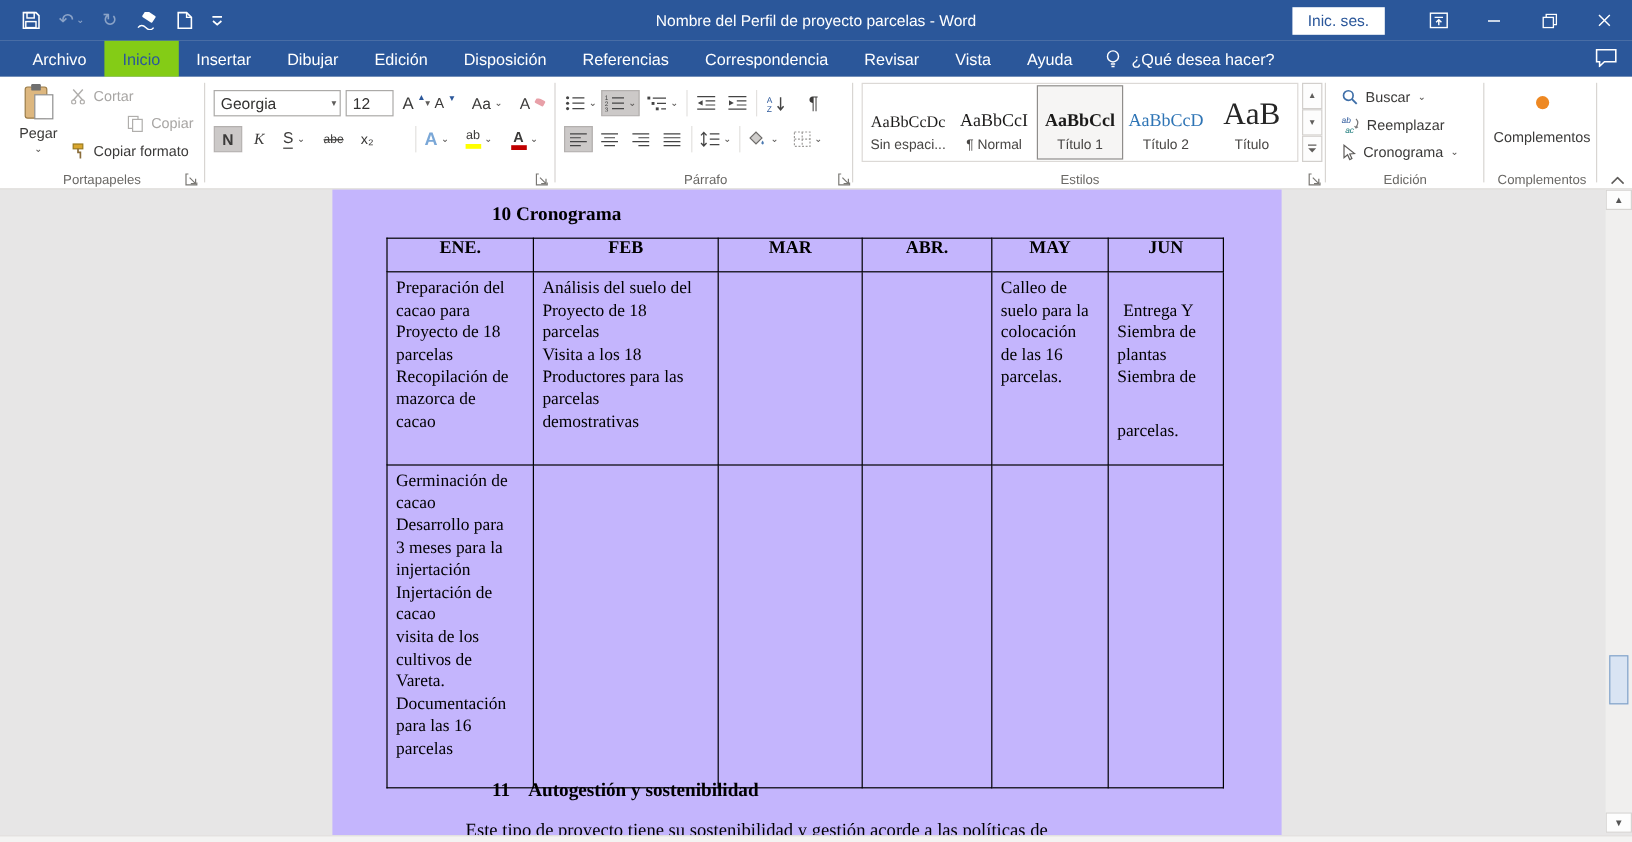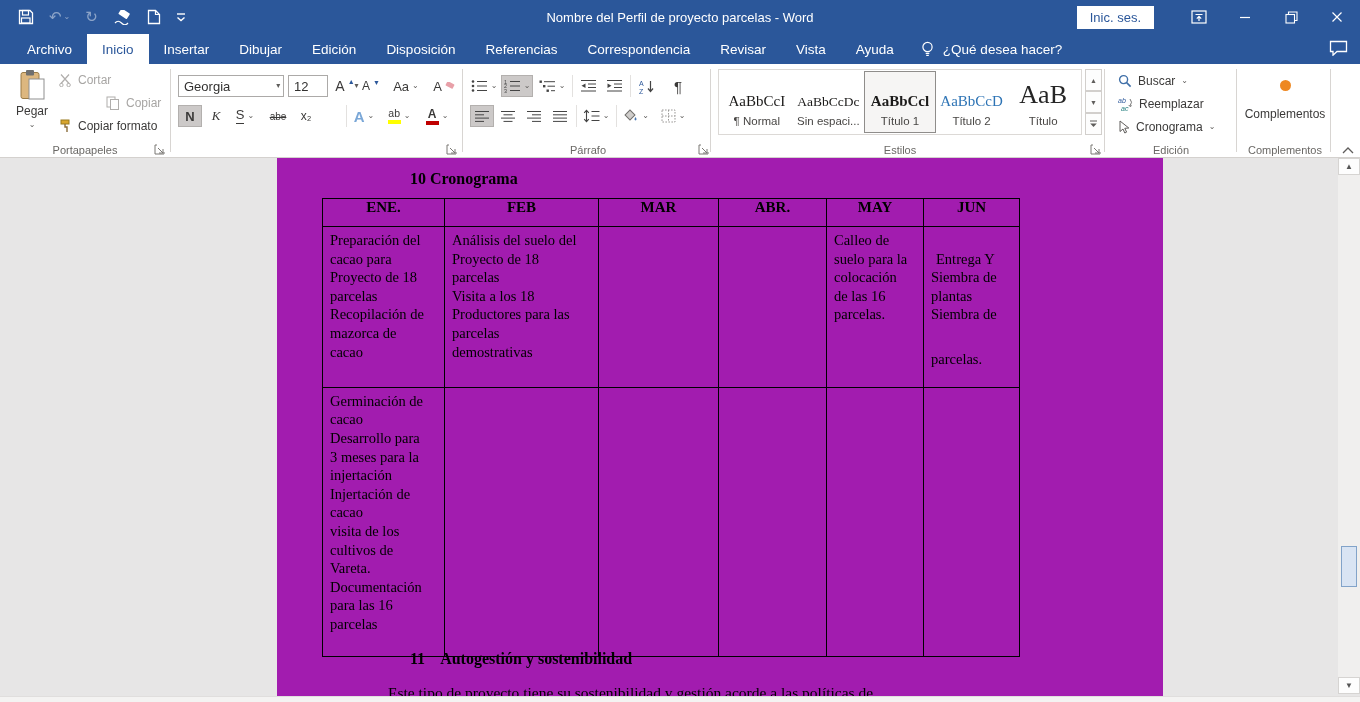--- a/index.html
+++ b/index.html
@@ -17,21 +17,21 @@
   #apptitle { position:absolute; left:0; right:0; top:0; height:34px; display:flex;
               align-items:center; justify-content:center; font-size:13px; color:#fff; }
   .winctl { position:absolute; right:0; top:0; height:34px; display:flex; align-items:center; }
   .signin { background:#fff; color:#2b579a; font-size:13px; padding:4px 13px; margin-right:22px; }
   .winbtn { width:46px; height:34px; display:flex; align-items:center; justify-content:center; }
 
   
   #tabs { position:absolute; left:0; top:34px; width:1360px; height:30px; background:#2b579a;
           display:flex; align-items:stretch; padding-left:12px; font-size:13.5px; color:#fff; }
   .tab { display:flex; align-items:center; padding:0 15px; white-space:nowrap; }
-  .tab.active { background:#ffffff; color:#2b579a; }
+  .tab.active { background:#84cc16; color:#2b579a; }
   .tellme { display:flex; align-items:center; gap:9px; padding:0 12px; white-space:nowrap; }
   .share-ic { position:absolute; right:12px; top:40px; }
 
   
   #ribbon { position:absolute; left:0; top:64px; width:1360px; height:94px; background:#fff;
             border-bottom:1px solid #d4d1ce; font-size:12px; }
   .gsep { position:absolute; top:5px; width:1px; height:83px; background:#d8d5d2; }
   .msep { position:absolute; width:1px; height:22px; background:#e3e1df; }
   .glabel { position:absolute; top:80px; font-size:11px; color:#6a6865; text-align:center; }
   .launch { position:absolute; top:80px; width:12px; height:12px; }
@@ -61,21 +61,21 @@
                  height:32px; display:flex; align-items:flex-end; white-space:nowrap; }
   .scard .nm { font-size:11.5px; color:#484644; margin-top:5px; white-space:nowrap;
                max-width:66px; overflow:hidden; }
   .scard.sel { box-shadow:0 0 0 1px #8f8d8b; background:#f6f5f4; }
   .sstrip { position:absolute; left:1085px; top:5px; width:17px; height:66px; }
   .sstrip div { width:17px; height:22px; border:1px solid #d2cfcc; background:#fdfdfd;
                 display:flex; align-items:center; justify-content:center; font-size:7px; color:#5f5d5b; }
 
   
   #docarea { position:absolute; left:0; top:158px; width:1360px; height:544px; background:#e7e6e6; }
-  #page { position:absolute; left:277px; top:0; width:886px; height:544px; background:#a21caf; }
+  #page { position:absolute; left:277px; top:0; width:791px; height:544px; background:#c4b5fd; }
   #h10 { position:absolute; left:133px; top:12px; font-family:"Liberation Serif",serif;
          font-weight:bold; font-size:16px; color:#000; }
   #wtable { position:absolute; left:45px; top:40px; border-collapse:collapse; table-layout:fixed;
             font-family:"Liberation Serif",serif; font-size:14.5px; color:#000; }
   #wtable th, #wtable td { border:1px solid #000; vertical-align:top; }
   #wtable th { height:28px; font-size:15px; font-weight:bold; text-align:center; }
   #wtable td { padding:4px 6px 0 7px; line-height:18.6px; white-space:pre-line; }
   .jun-top { text-indent:5px; }
   .jun-bot { margin-top:7px; }
   #h11 { position:absolute; left:133px; top:492px; font-family:"Liberation Serif",serif;
@@ -403,26 +403,26 @@
   <span class="launch" style="left:698px;">
     <svg width="11" height="11" viewBox="0 0 11 11">
         <path d="M3 1 H1 V10 H10 V8" fill="none" stroke="#7a7874"></path>
         <path d="M4 4 L9 9 M9 5 V9 H5" fill="none" stroke="#7a7874"></path>
       </svg>
   </span>
   <div class="gsep" style="left:710px;"></div>
 
   <div class="gallery">
     <div class="scard">
+      <span class="prev" style="font-size:13.5px;">AaBbCcDc</span>
+      <span class="nm">Sin espaci...</span>
+    </div>
+    <div class="scard">
       <span class="prev">AaBbCcI</span>
       <span class="nm">¶ Normal</span>
-    </div>
-    <div class="scard">
-      <span class="prev" style="font-size:13.5px;">AaBbCcDc</span>
-      <span class="nm">Sin espaci...</span>
     </div>
     <div class="scard sel">
       <span class="prev" style="font-weight:bold;">AaBbCcl</span>
       <span class="nm">Título 1</span>
     </div>
     <div class="scard">
       <span class="prev" style="color:#2e74b5;">AaBbCcD</span>
       <span class="nm">Título 2</span>
     </div>
     <div class="scard">

